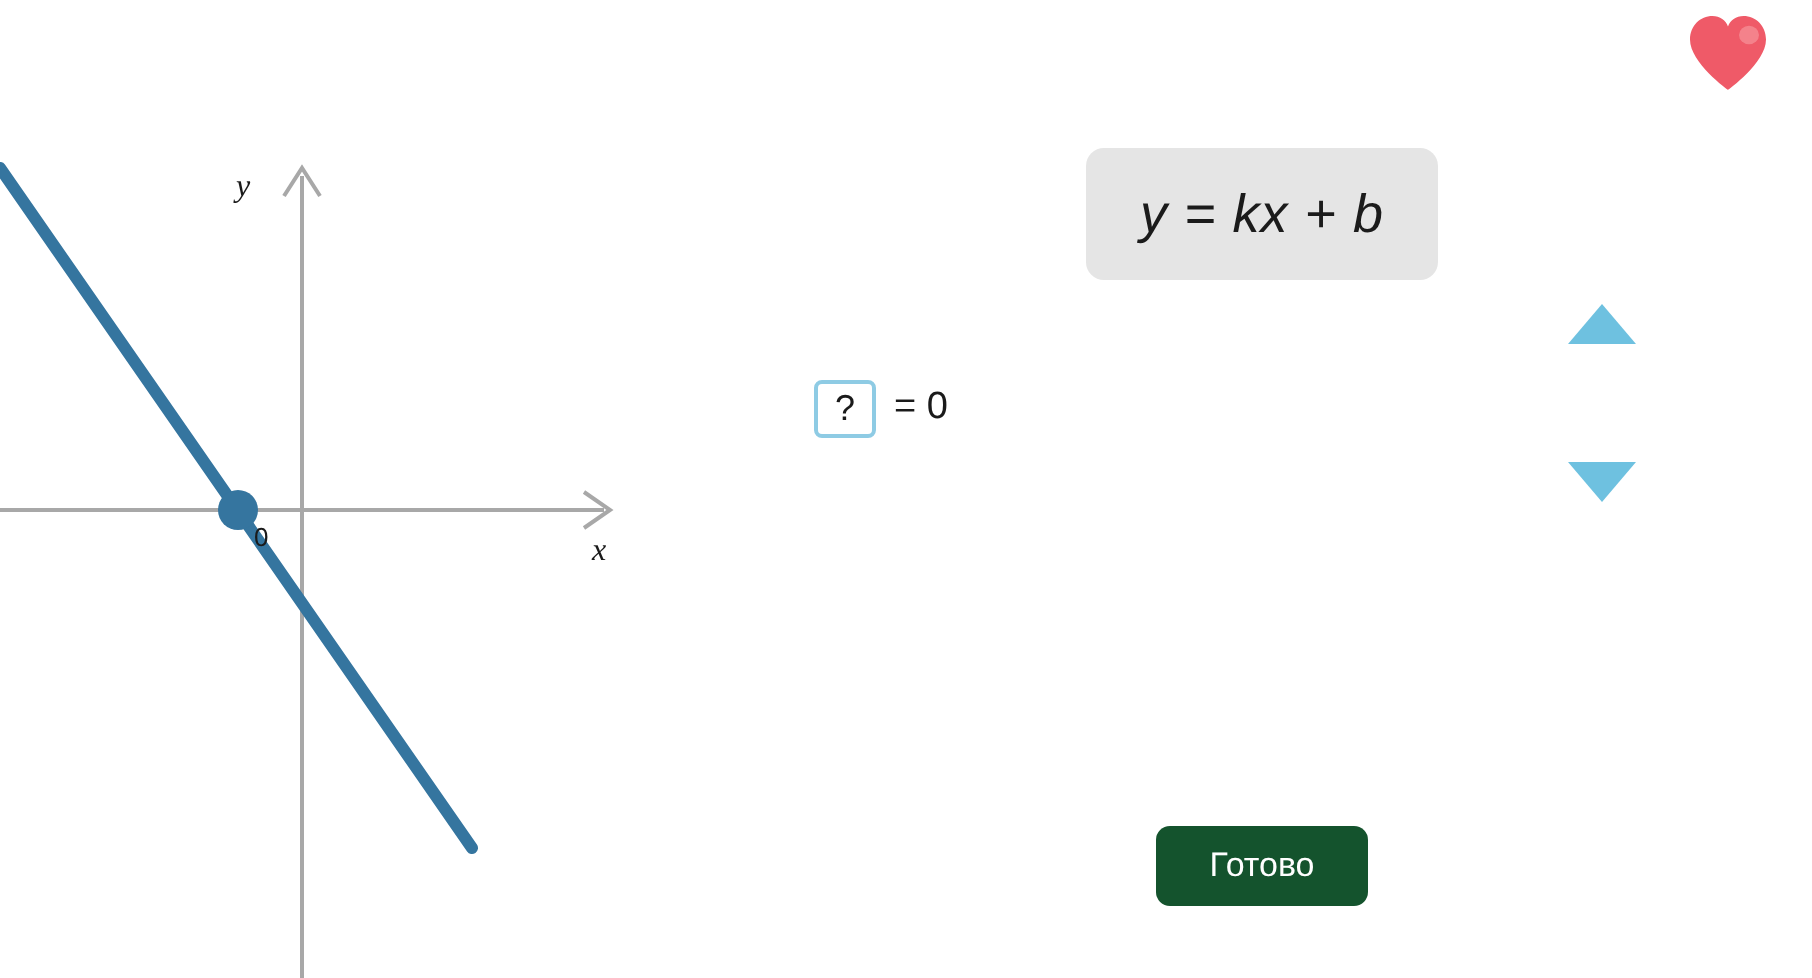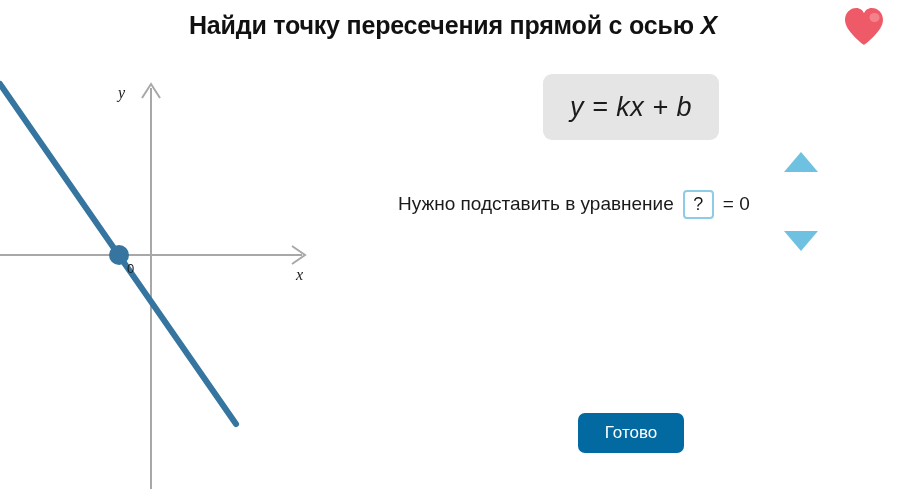--- a/index.html
+++ b/index.html
@@ -150,37 +150,34 @@
     border-top: 20px solid #6ec1e0;
     cursor: pointer;
   }
 
   #submit-button {
     position: absolute;
     left: 578px;
     top: 413px;
     width: 106px;
     height: 40px;
-    background: #0369a1;
+    background: #14532d;
     border: none;
     border-radius: 7px;
     color: #ffffff;
     font-family: "Liberation Sans", sans-serif;
     font-size: 17px;
     cursor: pointer;
     padding: 0;
   }
 </style>
 </head>
 <body>
 
 <div id="header">
-  <div id="page-title">
-    <span>Найди точку пересечения прямой с осью </span><span class="axis-letter">X</span>
-  </div>
   <svg id="heart-icon" viewBox="0 0 42 40" xmlns="http://www.w3.org/2000/svg">
     <path d="M21 39 C21 39 2 25.5 2 13.8 C2 6.8 7.2 2 13.2 2 C17 2 20 4.3 21 7.2 C22 4.3 25 2 28.8 2 C34.8 2 40 6.8 40 13.8 C40 25.5 21 39 21 39 Z" fill="#ef5a68"></path>
     <ellipse cx="31.5" cy="11.5" rx="5" ry="4.6" fill="#f48a92" opacity="0.85"></ellipse>
   </svg>
 </div>
 
 <div id="graph-panel">
   <svg id="graph-svg" width="340" height="431" viewBox="0 0 340 431" xmlns="http://www.w3.org/2000/svg">
 
     <g>
@@ -201,21 +198,20 @@
     <text class="axis-name" x="296" y="222">x</text>
     <text class="origin-label" x="127" y="215">0</text>
   </svg>
 </div>
 
 <div id="equation-card">
   <span id="equation-text">y = kx + b</span>
 </div>
 
 <div id="substitute-row">
-  <span id="substitute-label">Нужно подставить в уравнение</span>
   <input id="answer-input" type="text" value="?" style="">
   <span id="equals-zero">= 0</span>
 </div>
 
 <div id="spinner-up"></div>
 <div id="spinner-down"></div>
 
 <button id="submit-button">Готово</button>
 
 </body></html>

